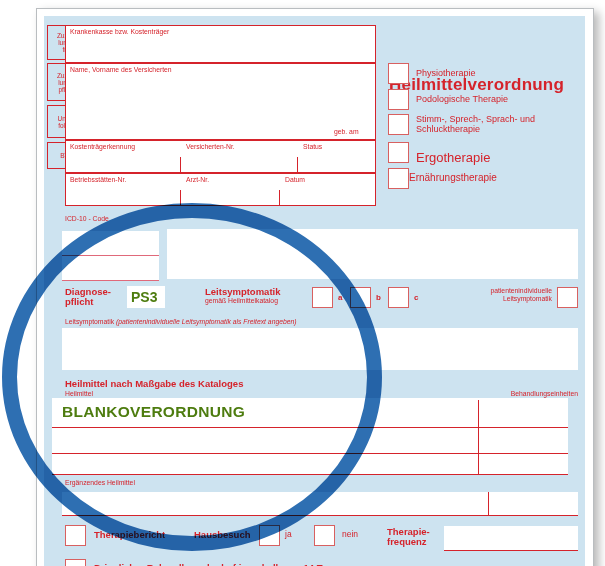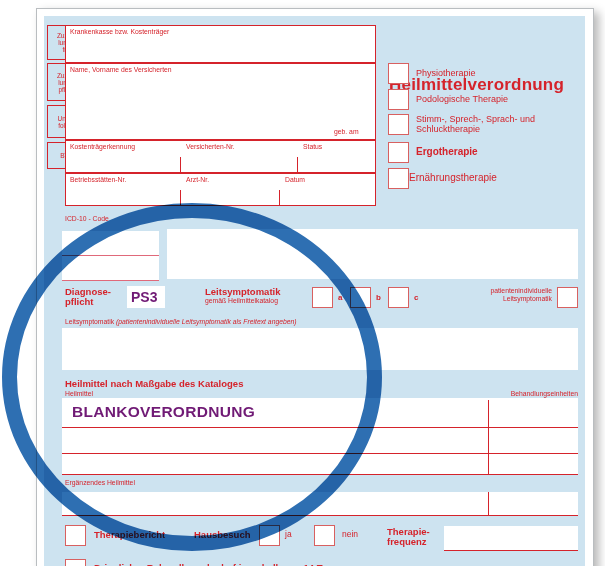--- a/index.html
+++ b/index.html
@@ -21,21 +21,21 @@
   .lbl-b{position:absolute;font-size:9.5px;line-height:10px;font-weight:bold;color:#d5232b;white-space:pre-line;}
   .wbox{position:absolute;background:#ffffff;}
   .rbox{position:absolute;background:#ffffff;border:1px solid #d5232b;}
   .sidebox{position:absolute;left:3px;width:38px;border:1px solid #d5232b;
     font-size:6.5px;line-height:7px;color:#d5232b;text-align:center;
     display:flex;align-items:center;justify-content:center;white-space:pre-line;}
   .chk{position:absolute;width:19px;height:19px;background:#ffffff;border:1.5px solid #d86060;}
   .tick{position:absolute;width:1px;background:#d5232b;}
   .hline{position:absolute;height:1px;background:#d5232b;left:0;right:0;}
   .title{position:absolute;font-size:17px;font-weight:bold;color:#d5232b;letter-spacing:0.2px;margin-top:48px;}
-  .blackval{position:absolute;font-weight:bold;color:#701a75;text-align:right;}
+  .blackval{position:absolute;font-weight:bold;color:#4d7c0f;text-align:right;}
   .annot-ring{
     position:absolute;left:2px;top:203px;width:350px;height:318px;
     border:15px solid #2e6fb2;border-radius:50%;
     mix-blend-mode:multiply;z-index:50;pointer-events:none;
   }
 </style>
 </head>
 <body>
 
 <div class="sheet-frame">
@@ -79,21 +79,21 @@
     <div class="title" style="left:345px;top:11px;">Heilmittelverordnung 13</div>
 
     <div class="chk" style="left:344px;top:47px;"></div>
     <span class="lbl-b" style="left:372px;top:52px;font-weight:normal;font-size:9px;">Physiotherapie</span>
     <div class="chk" style="left:344px;top:73px;"></div>
     <span class="lbl-b" style="left:372px;top:78px;font-weight:normal;font-size:9px;">Podologische Therapie</span>
     <div class="chk" style="left:344px;top:98px;"></div>
     <span class="lbl-b" style="left:372px;top:98px;font-weight:normal;font-size:9px;">Stimm-, Sprech-, Sprach- und
 Schlucktherapie</span>
     <div class="chk" style="left:344px;top:126px;"></div>
-    <span class="lbl-b" style="left:372px;top:131px;font-weight:bold;font-size:10px;">Ergotherapie</span>
+    <span class="lbl-b" style="left:372px;top:137px;font-weight:normal;font-size:13px;">Ergotherapie</span>
     <div class="chk" style="left:344px;top:152px;"></div>
     <span class="lbl-b" style="left:352px;top:157px;font-weight:normal;font-size:10px;padding-left:13px;">Ernährungstherapie</span>
 
     <span class="lbl" style="left:21px;top:199px;">ICD-10 - Code</span>
 
     <div class="wbox" style="left:18px;top:215px;width:97px;height:50px;">
       <div class="hline" style="top:24px;background:#e0697a;"></div>
       <div class="hline" style="bottom:0;background:#e0697a;"></div>
     </div>
     <div class="wbox" style="left:123px;top:213px;width:411px;height:50px;"></div>
@@ -116,21 +116,21 @@
 Leitsymptomatik</span>
     <div class="chk" style="left:513px;top:271px;"></div>
 
     <span class="lbl" style="left:21px;top:302px;"><span>Leitsymptomatik </span><i>(patientenindividuelle Leitsymptomatik als Freitext angeben)</i></span>
     <div class="wbox" style="left:18px;top:312px;width:516px;height:42px;"></div>
 
     <span class="lbl-b" style="left:21px;top:363px;">Heilmittel nach Maßgabe des Kataloges</span>
     <span class="lbl" style="left:21px;top:374px;">Heilmittel</span>
     <span class="lbl" style="left:440px;top:374px;width:94px;text-align:right;">Behandlungseinheiten</span>
 
-    <div class="wbox" style="left:18px;top:382px;width:516px;height:76px;border-bottom:1px solid #d5232b;">
+    <div class="wbox" style="left:8px;top:382px;width:516px;height:76px;border-bottom:1px solid #d5232b;">
       <span class="blackval" style="left:10px;top:5px;font-size:15.5px;letter-spacing:0.3px;">BLANKOVERORDNUNG</span>
       <div class="hline" style="top:29px;"></div>
       <div class="hline" style="top:55px;"></div>
       <div class="tick" style="left:426px;top:2px;height:74px;"></div>
     </div>
 
     <span class="lbl" style="left:21px;top:463px;">Ergänzendes Heilmittel</span>
     <div class="wbox" style="left:18px;top:476px;width:516px;height:23px;border-bottom:1px solid #d5232b;">
       <div class="tick" style="left:426px;top:0;height:23px;"></div>
     </div>

